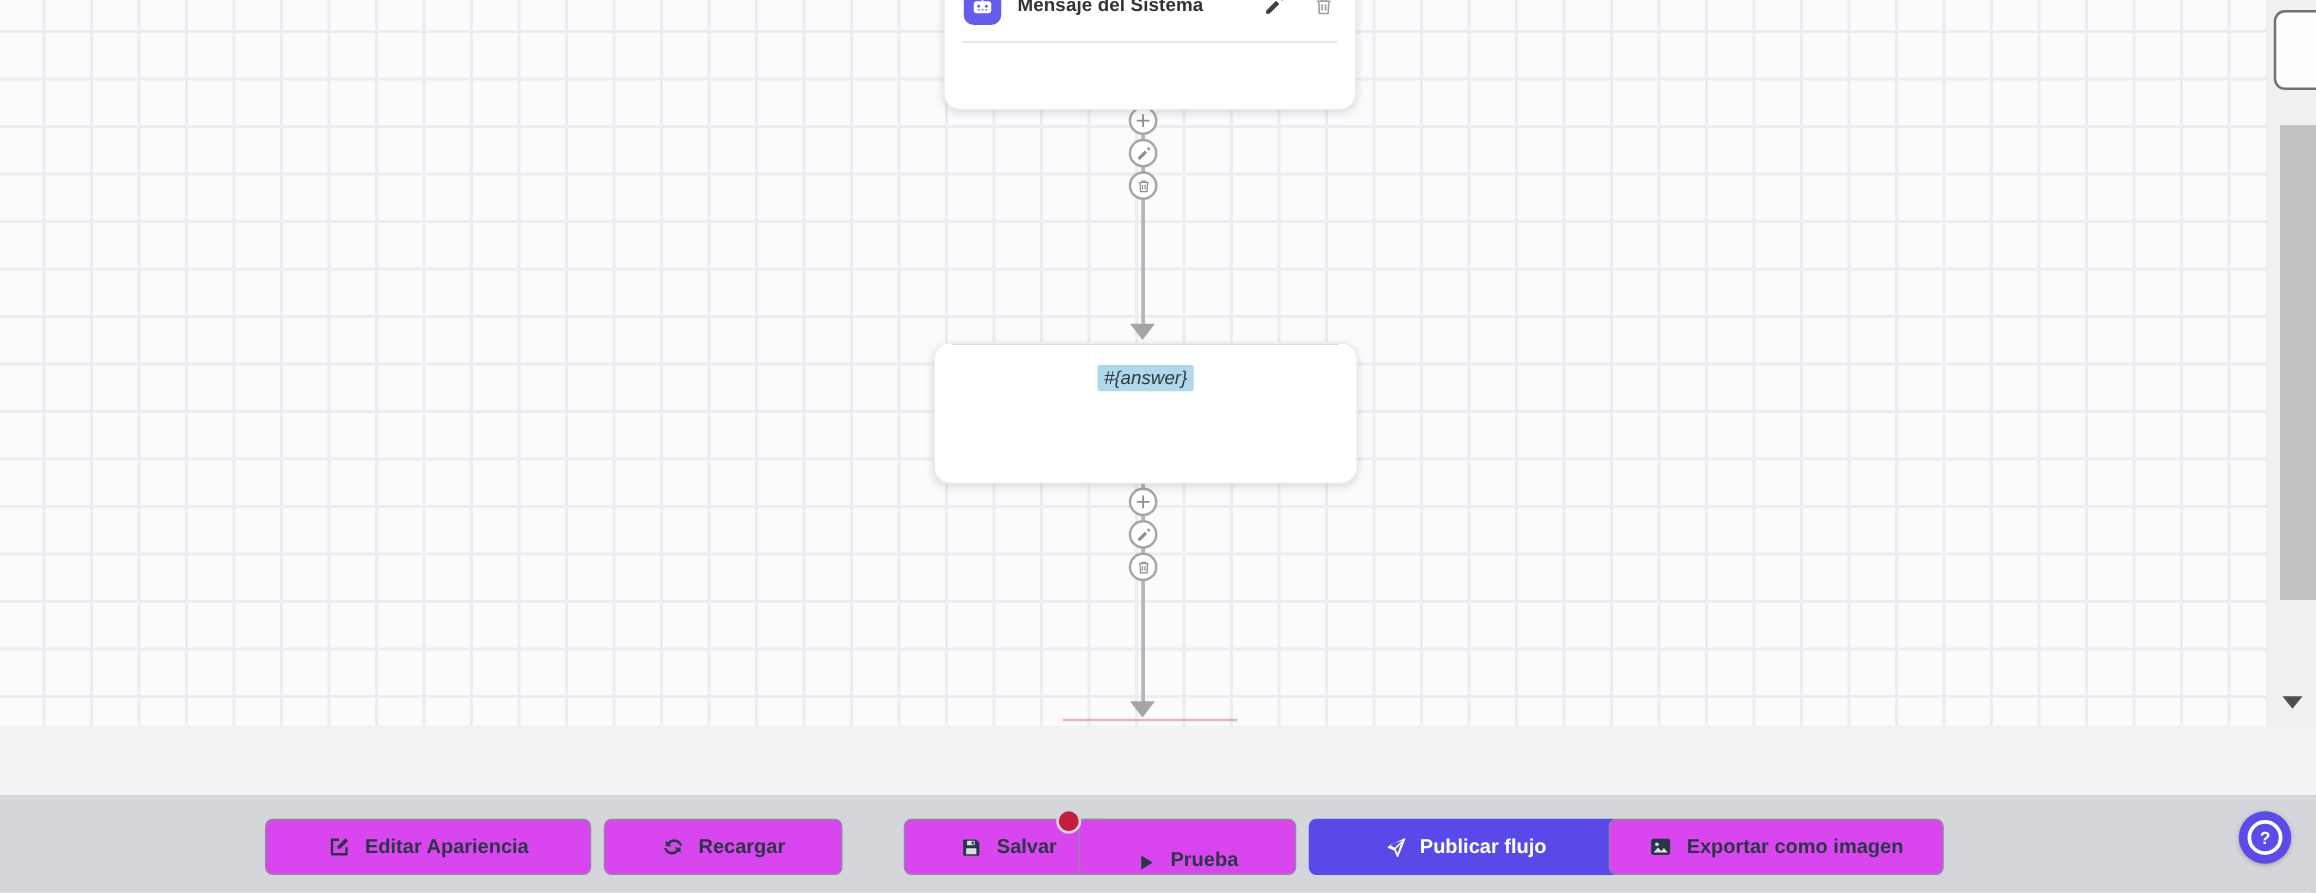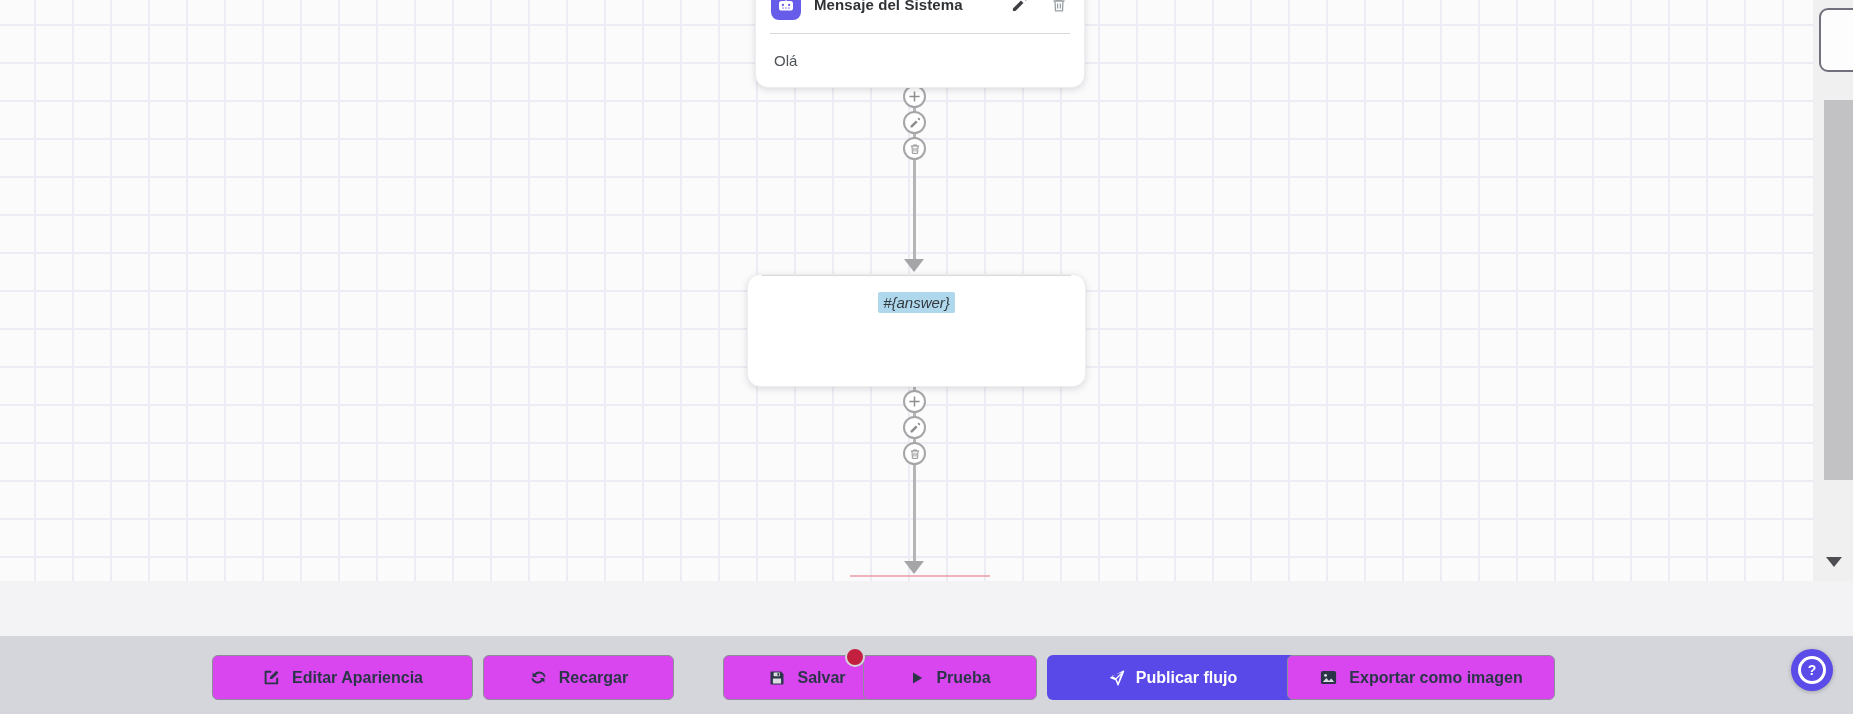--- a/index.html
+++ b/index.html
@@ -170,21 +170,20 @@
             <path fill="currentColor" d="M1.8 11.8V14.2h2.4l7.5-7.5-2.4-2.4-7.5 7.5zM14 4.4l-2.4-2.4 1-1a1 1 0 0 1 1.4 0l1 1a1 1 0 0 1 0 1.4l-1 1z"></path>
           </svg>
       </button>
       <button class="node-action del">
         <svg width="16" height="16" viewBox="0 0 16 16" fill="none" stroke="currentColor" stroke-width="1.3">
             <path d="M2.5 4h11M6 4V2.6h4V4M4 4l.5 9.8h7L12 4M6.6 6.4v5M9.4 6.4v5"></path>
           </svg>
       </button>
     </div>
     <div class="node-divider"></div>
-    <div class="node-body">Olá</div>
   </div>
 
   <div class="node" style="left:747px;top:274px;width:337px;">
     <div class="node-divider"></div>
     <div class="node-body center">
       <span class="answer-chip">#{answer}</span>
     </div>
   </div>
 </div>
 
@@ -222,21 +221,21 @@
       <path fill="currentColor" d="M2.5 3.5c0-.6.4-1 1-1h9.4l2.6 2.6v9.4c0 .6-.4 1-1 1H3.5c-.6 0-1-.4-1-1V3.5z"></path>
       <rect x="5.6" y="3.6" width="6.2" height="3.6" rx=".5" fill="#DBDCE1"></rect>
       <rect x="9.4" y="4.2" width="1.6" height="2.4" fill="currentColor"></rect>
       <rect x="4.9" y="9.6" width="8.2" height="4.8" rx=".5" fill="#DBDCE1"></rect>
     </svg>
   </span>
   <span>Salvar</span>
 </button>
 <div class="badge-dot"></div>
 
-<button class="tb-btn" style="left:863px;width:174px;">
+<button class="tb-btn" style="left:863px;width:174px;align-items:flex-end;">
   <span class="tb-icon">
     <svg width="16" height="16" viewBox="0 0 16 16">
         <path fill="currentColor" d="M4 2.4l9.2 5.6L4 13.6V2.4z"></path>
       </svg>
   </span>
   <span>Prueba</span>
 </button>
 
 <button class="tb-btn primary" style="left:1047px;width:250px;">
   <span class="tb-icon">

